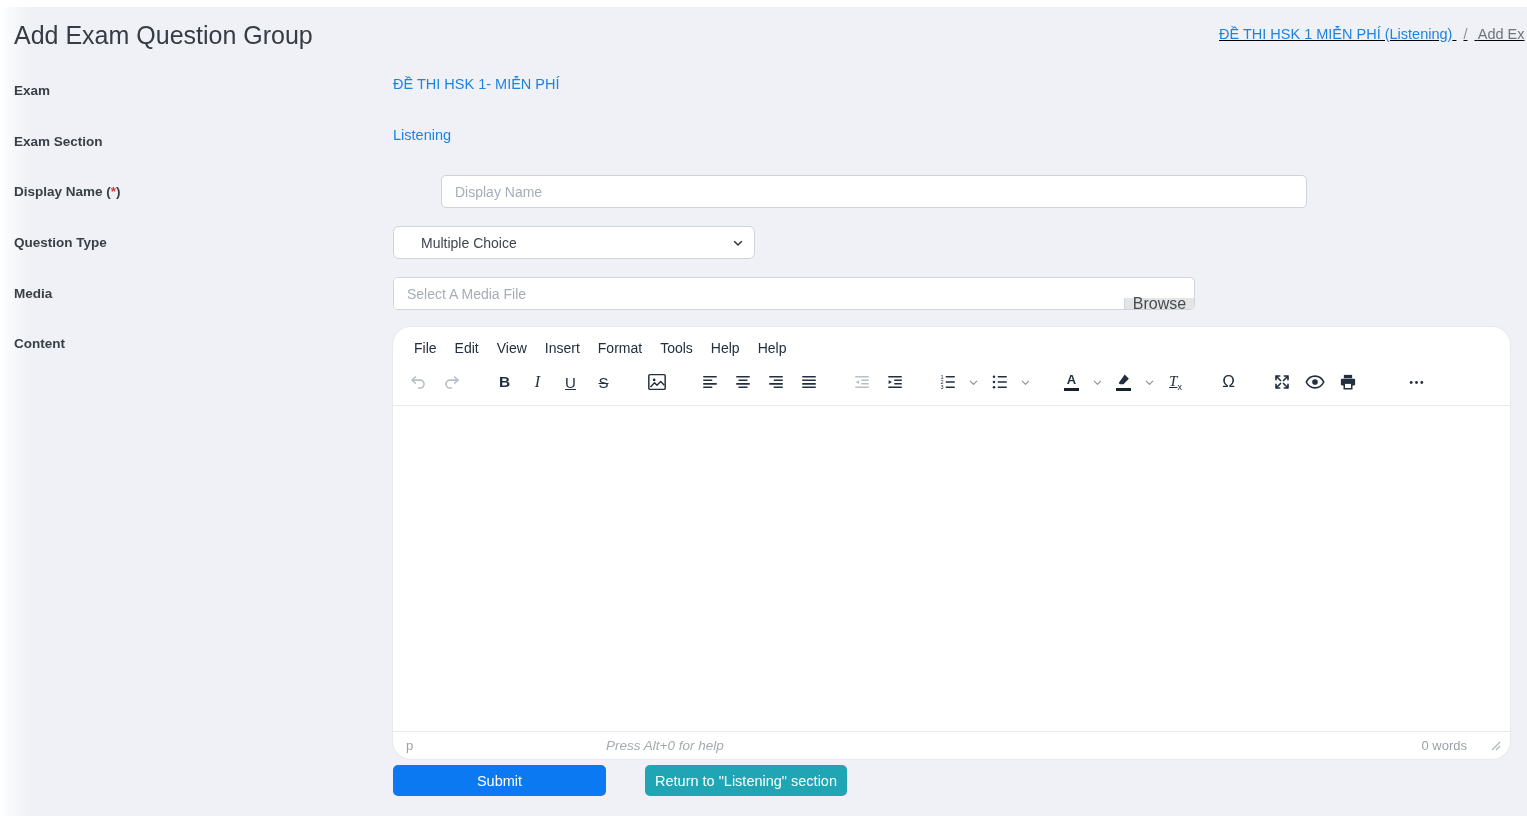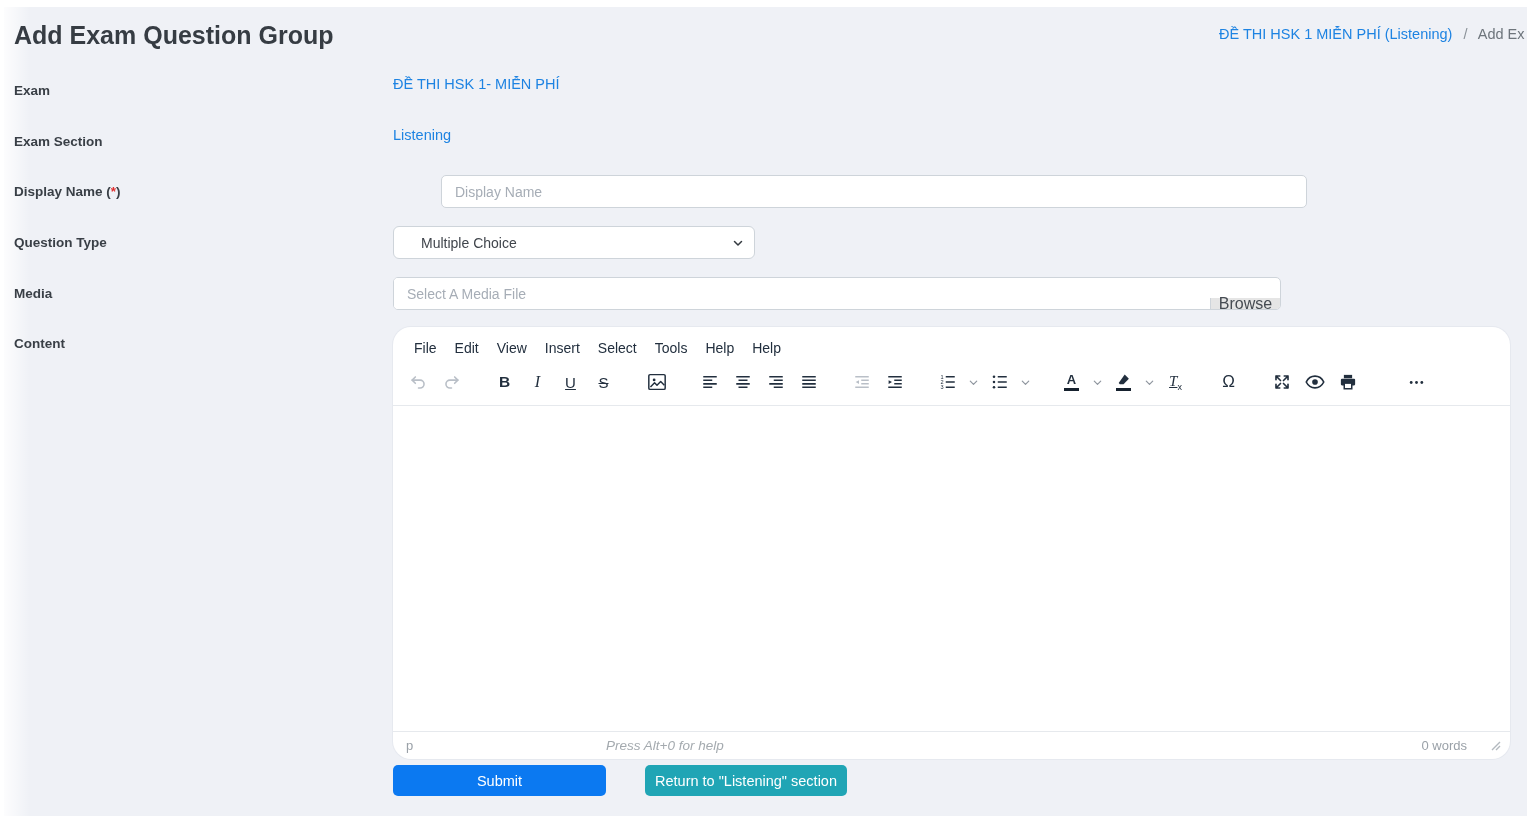--- a/index.html
+++ b/index.html
@@ -2,44 +2,44 @@
 <html><head>
 <meta charset="utf-8">
 <style>
   * { margin:0; padding:0; box-sizing:border-box; }
   html,body { width:1527px; height:816px; overflow:hidden; background:#ffffff;
     font-family:"Liberation Sans", sans-serif; }
   .card { position:absolute; left:4px; top:7px; right:0; bottom:0; background:#eff1f6; }
   .card::before { content:""; position:absolute; left:0; top:0; bottom:0; width:26px;
     background:linear-gradient(to right, rgba(255,255,255,.85), rgba(255,255,255,0)); pointer-events:none; }
 
-  .page-title { position:absolute; left:10px; top:14px; font-size:25px; color:#363c43; font-weight:700; }
-
-  .breadcrumb { position:absolute; left:1215px; top:19px; white-space:nowrap; font-size:14.5px; }
+  .page-title { position:absolute; left:10px; top:14px; font-size:25px; color:#363c43; font-weight:400; }
+
+  .breadcrumb { position:absolute; left:1215px; top:19px; white-space:nowrap; font-size:14.5px;text-decoration:underline; }
   .breadcrumb a { color:#1d83e2; text-decoration:none; }
   .breadcrumb .sep { color:#8b9299; margin:0 7px; }
   .breadcrumb .current { color:#6e757c; }
 
   .field-label { position:absolute; left:10px; font-size:13.5px; font-weight:700; color:#393f46; }
   .req { color:#e03131; font-weight:700; }
 
   .link-value { position:absolute; left:389px; font-size:14.5px; color:#1d83e2; text-decoration:none; }
 
   .text-input { position:absolute; left:389px; height:33px; background:#fff; border:1px solid #ced4da;
     border-radius:5px; font-size:14px; color:#495057; padding:0 13px; outline:none;
     font-family:"Liberation Sans", sans-serif; }
   .text-input::placeholder { color:#a6adb6; opacity:1; }
 
   .select-wrap { position:absolute; left:389px; top:219px; width:362px; height:33px; }
   .select-wrap select { width:100%; height:100%; appearance:none; -webkit-appearance:none;
     background:#fff; border:1px solid #ced4da; border-radius:6px; font-size:14px; color:#40454c;
     padding:0 27px; outline:none; font-family:"Liberation Sans", sans-serif; }
   .select-wrap .chev { position:absolute; right:11px; top:11px; pointer-events:none; }
 
-  .media-group { position:absolute; left:389px; top:270px; width:888px; height:33px; display:flex;
+  .media-group { position:absolute; left:389px; top:270px; width:802px; height:33px; display:flex;
     border:1px solid #ced4da; border-radius:5px; background:#fff; overflow:hidden; }
   .media-group input { flex:1; border:none; outline:none; font-size:14px; color:#495057; padding:0 13px;
     font-family:"Liberation Sans", sans-serif; }
   .media-group input::placeholder { color:#a6adb6; opacity:1; }
   .media-group .browse { width:70px; background:#e5e5e5; border-left:1px solid #ced4da; color:#454b52;
     font-size:16px; display:flex; align-items:center; justify-content:center; cursor:pointer;margin-top:20px; }
 
   
   .editor { position:absolute; left:389px; top:320px; width:1117px; height:432px; background:#fff;
     border-radius:18px; box-shadow:0 0 0 1px rgba(222,226,234,.55); display:flex; flex-direction:column; }
@@ -116,21 +116,21 @@
   </div>
 
   <div class="field-label" style="top:329px;">Content</div>
 
   <div class="editor">
     <div class="menubar">
       <span class="menu-item">File</span>
       <span class="menu-item">Edit</span>
       <span class="menu-item">View</span>
       <span class="menu-item">Insert</span>
-      <span class="menu-item">Select</span>
+      <span class="menu-item">Format</span>
       <span class="menu-item">Tools</span>
       <span class="menu-item">Help</span>
       <span class="menu-item">Help</span>
     </div>
 
     <div class="toolbar">
       <div class="tgroup">
         <div class="tbtn disabled">
           <svg width="19" height="19" viewBox="0 0 24 24" fill="none" stroke="currentColor" stroke-width="2" stroke-linecap="round" stroke-linejoin="round">
               <path d="M8 5L4 9l4 4"></path>

